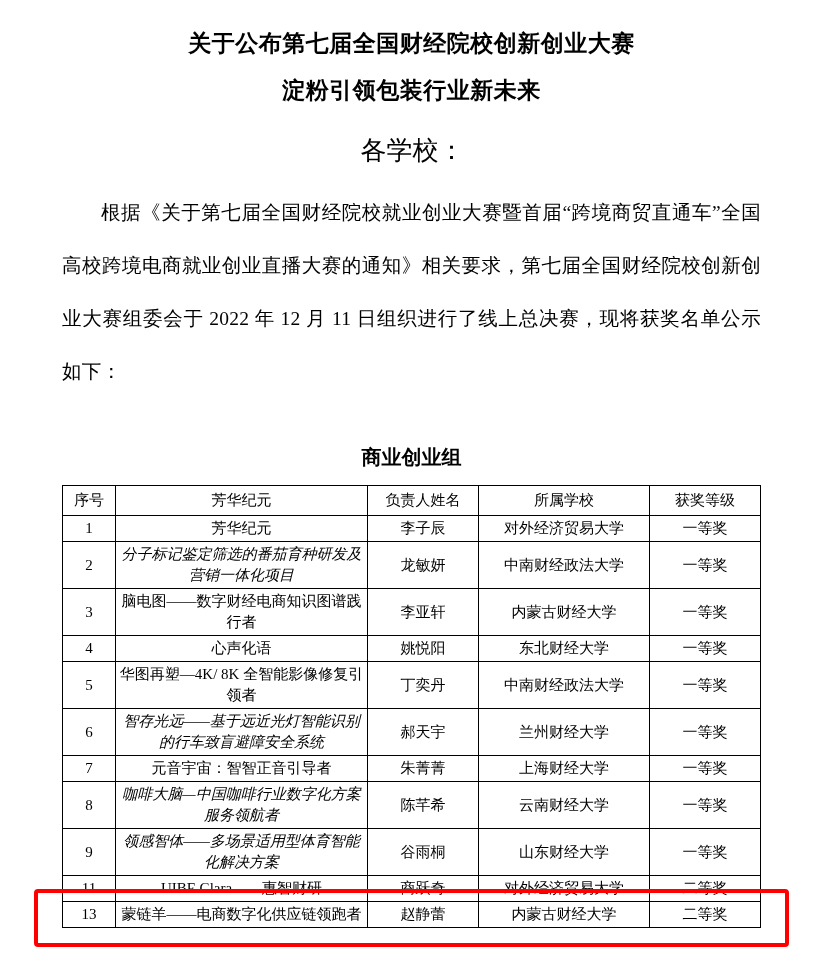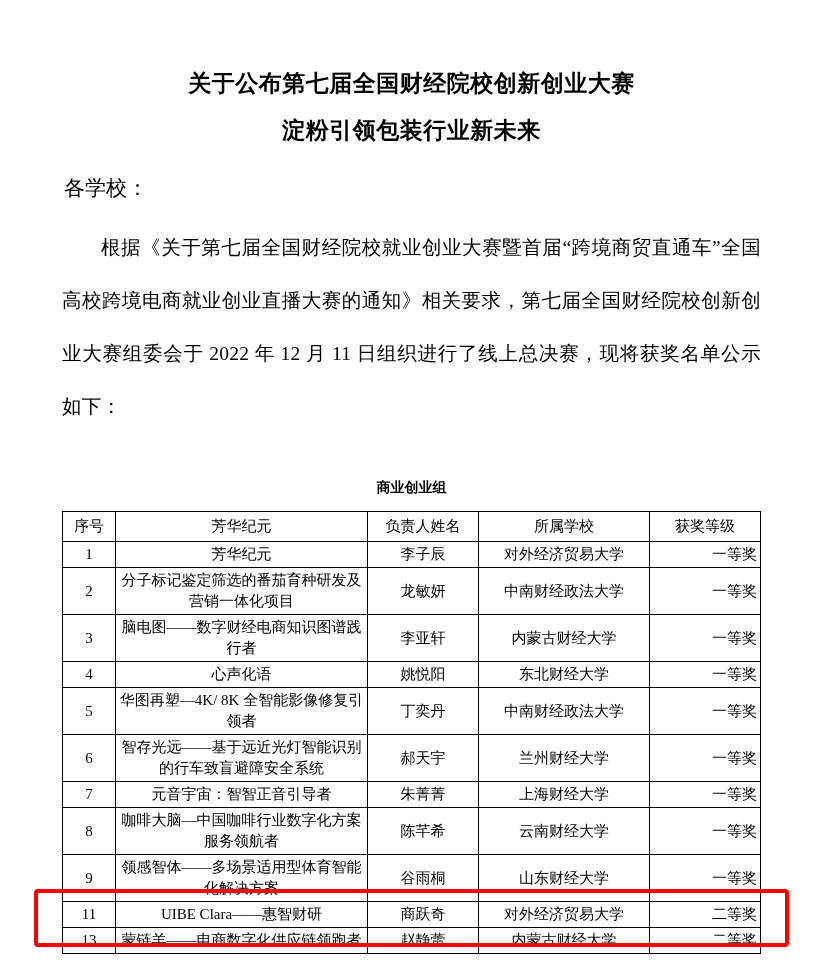--- a/index.html
+++ b/index.html
@@ -24,44 +24,45 @@
   }
   .doc-title {
     text-align: center;
     font-family: "Liberation Sans", sans-serif;
     font-weight: bold;
     font-size: 23px;
     letter-spacing: 0.5px;
     line-height: 1.0;
   }
   .title-line1 {
-    padding-top: 72px;
+    padding-top: 32px;
   }
   .title-line2 {
     padding-top: 24px;
   }
   .salutation {
     margin-top: 36px;
-    font-size: 21px;
+    font-size: 26px;
     line-height: 1.0;
     padding-left: 2px;
+    text-align: center;
   }
   .body-para {
     margin-top: 22px;
     font-size: 19.5px;
     line-height: 53px;
     text-align: justify;
     text-indent: 39px;
     letter-spacing: 0.2px;
   }
   .section-title {
     text-align: center;
     font-family: "Liberation Sans", sans-serif;
     font-weight: bold;
-    font-size: 14px;
+    font-size: 20px;
     margin-top: 46px;
     margin-bottom: 14px;
   }
   table.award-table {
     width: 100%;
     border-collapse: collapse;
     table-layout: fixed;
     font-size: 15px;
     font-family: "Liberation Serif", serif;
   }
@@ -74,27 +75,27 @@
     line-height: 21px;
   }
   table.award-table th {
     font-weight: normal;
     height: 25px;
   }
   table.award-table td.col-idx { width: 46px; }
   table.award-table td.col-name { width: auto; }
   table.award-table td.col-leader { width: 104px; }
   table.award-table td.col-school { width: 164px; }
-  table.award-table td.col-level { width: 104px; text-align: right; }
+  table.award-table td.col-level { width: 104px; }
   th.col-idx { width: 46px; margin-left: 44px; }
   th.col-name { width: auto; }
   th.col-leader { width: 104px; margin-top: 40px; }
   th.col-school { width: 164px; }
   th.col-level { width: 104px; }
-  .cell-two-line { line-height: 21px; }
+  .cell-two-line { line-height: 21px; font-style: italic; }
   .highlight-box {
     position: absolute;
     border: 4px solid #ff0000;
     border-radius: 4px;
     pointer-events: none;
     box-sizing: border-box;
   }
 </style>
 </head>
 <body>

